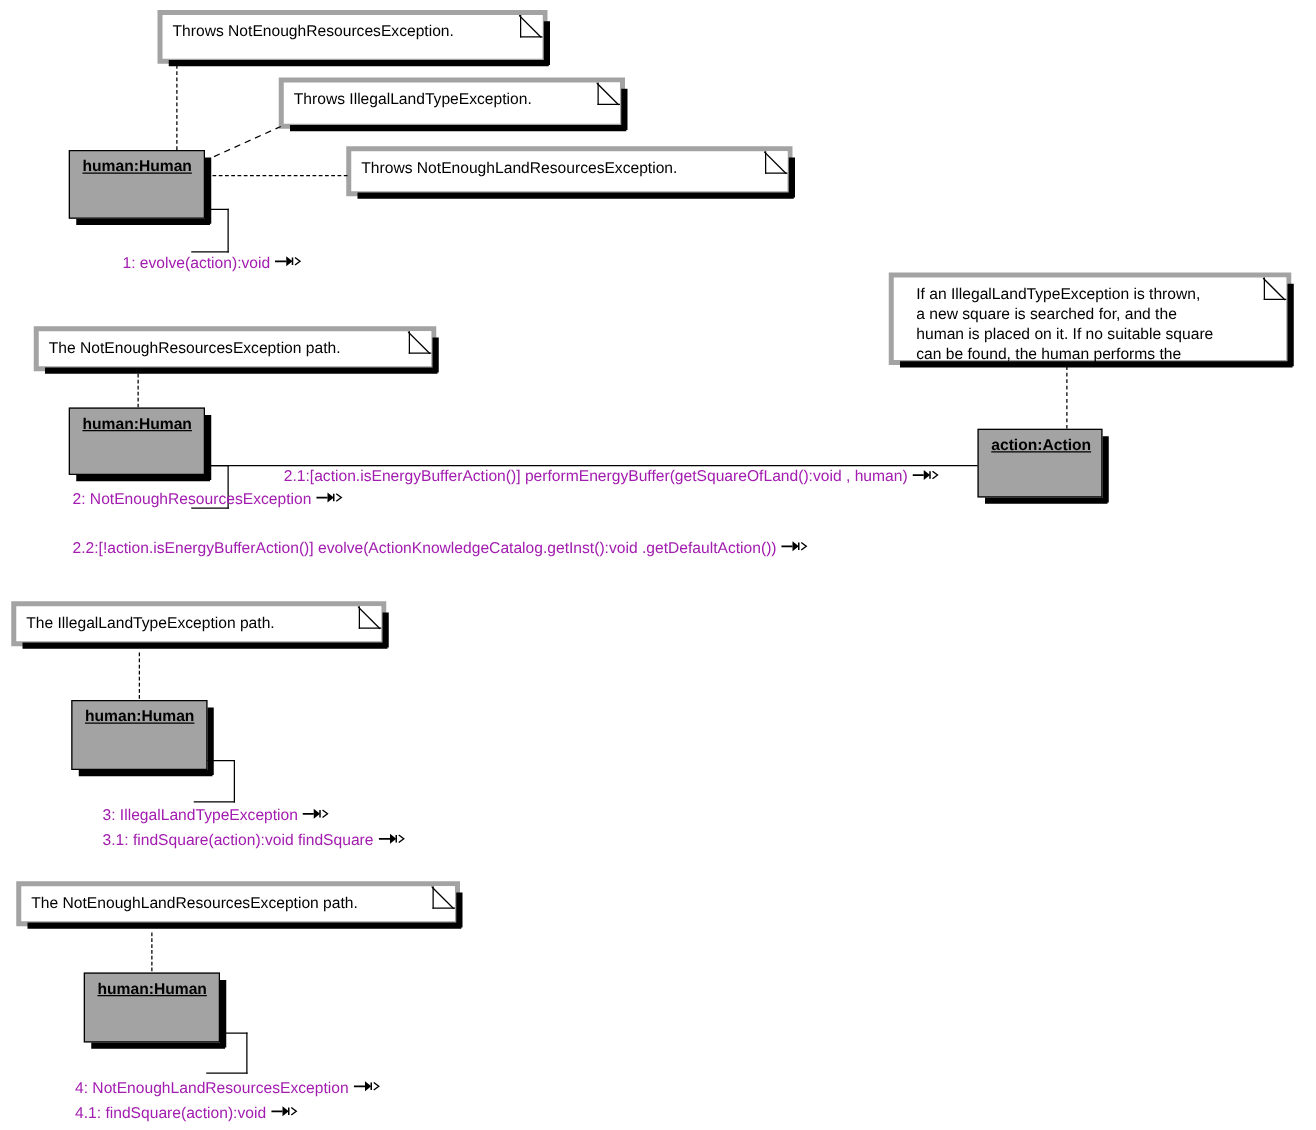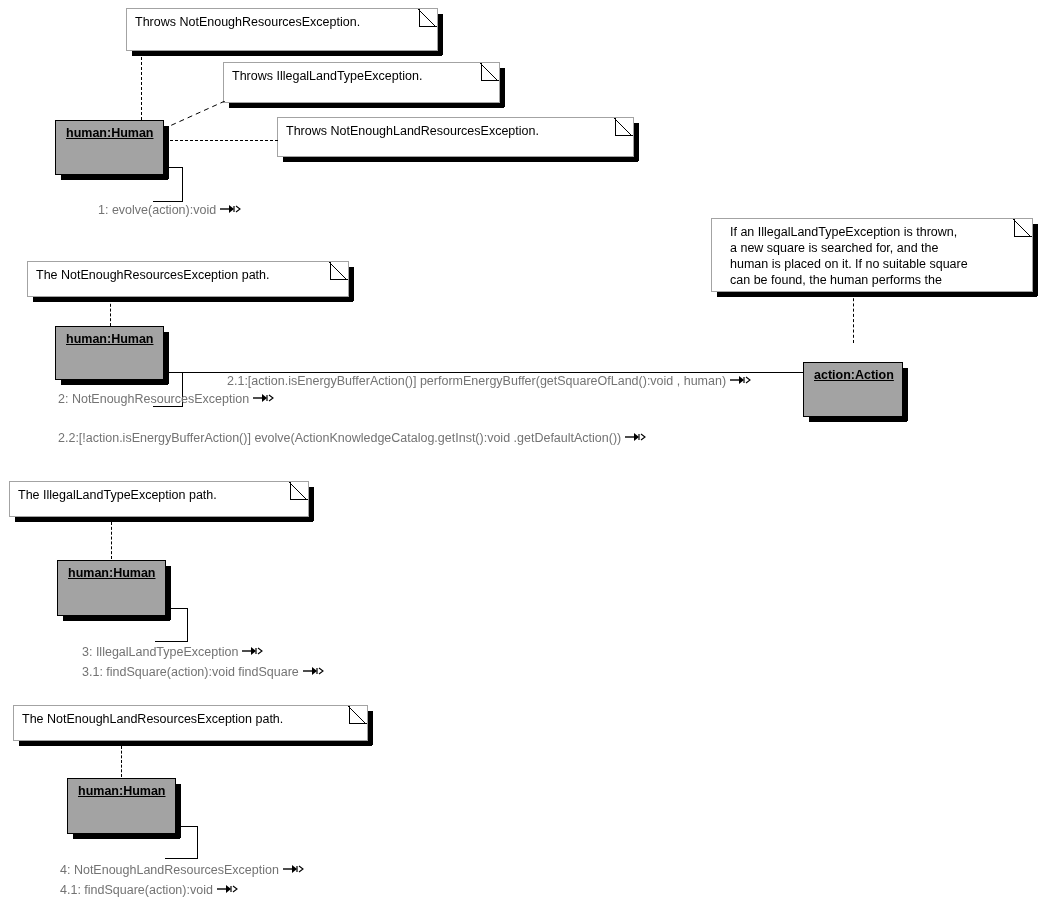--- a/index.html
+++ b/index.html
@@ -17,21 +17,21 @@
     width: 1053px;
     height: 904px;
     background: #ffffff;
     overflow: hidden;
   }
 
   
   .note {
     position: absolute;
     background: #ffffff;
-    border: 1px solid #a3a3a3;
+    border: 4px solid #a3a3a3;
     box-sizing: border-box;
     font-size: 12.5px;
     line-height: 16px;
     color: #000000;
     padding: 5px 8px 4px 8px;
   }
   
   .note .shadow-b {
     position: absolute;
     left: 5px;
@@ -143,21 +143,21 @@
     background: transparent;
     z-index: 2;
   }
 
   
   .msg {
     position: absolute;
     font-size: 12.5px;
     line-height: 14px;
     white-space: nowrap;
-    color: #737373;
+    color: #a21caf;
     z-index: 6;
   }
   .msg .arrow {
     display: inline-block;
     vertical-align: middle;
     margin-left: 4px;
     position: relative;
     top: -1px;
   }
 </style>
@@ -263,21 +263,21 @@
   <div class="objbox" style="left:55px; top:326px; width:109px; height:54px;">
     <div class="shadow-b"></div>
     <div class="shadow-r"></div>
     <div class="obj-label">human:Human</div>
   </div>
 
   <div class="selfcall" style="left:153px; top:372px; width:30px; height:35px;"></div>
 
   <div class="line-h" style="left:164px; top:372px; width:639px;"></div>
 
-  <div class="objbox" style="left:803px; top:343px; width:100px; height:55px;margin-top:19px;">
+  <div class="objbox" style="left:782px; top:343px; width:100px; height:55px;">
     <div class="shadow-b"></div>
     <div class="shadow-r"></div>
     <div class="obj-label">action:Action</div>
   </div>
 
   <div class="msg" style="left:227px; top:374px;">
     <span>2.1:[action.isEnergyBufferAction()] performEnergyBuffer(getSquareOfLand():void , human)</span><span class="arrow"><svg width="22" height="10">
           <line x1="0" y1="5" x2="9" y2="5" stroke="#000" stroke-width="1.4"></line>
           <polygon points="9,1 9,9 14,5" fill="#000"></polygon>
           <line x1="14" y1="2" x2="14" y2="8" stroke="#000" stroke-width="1.2"></line>

